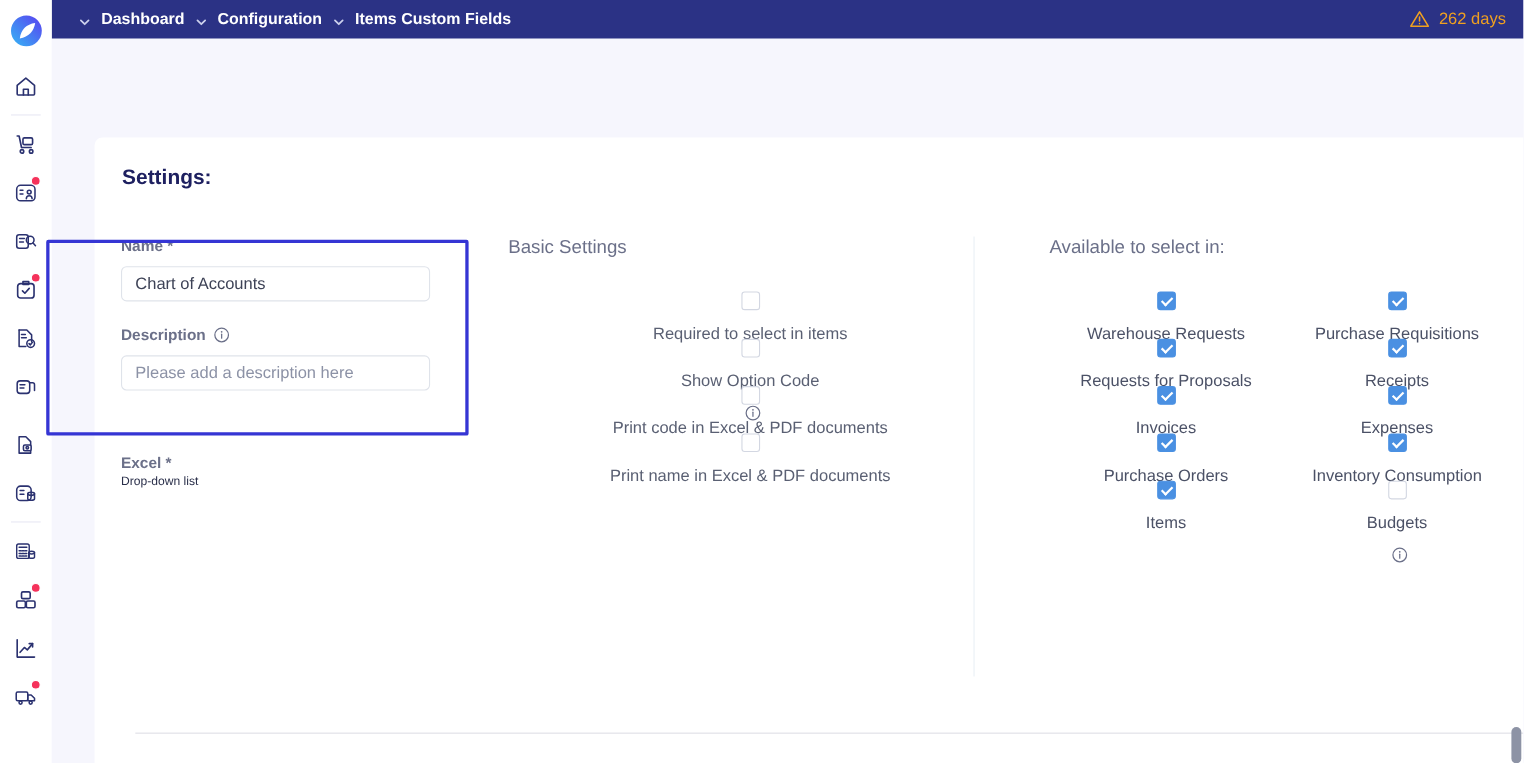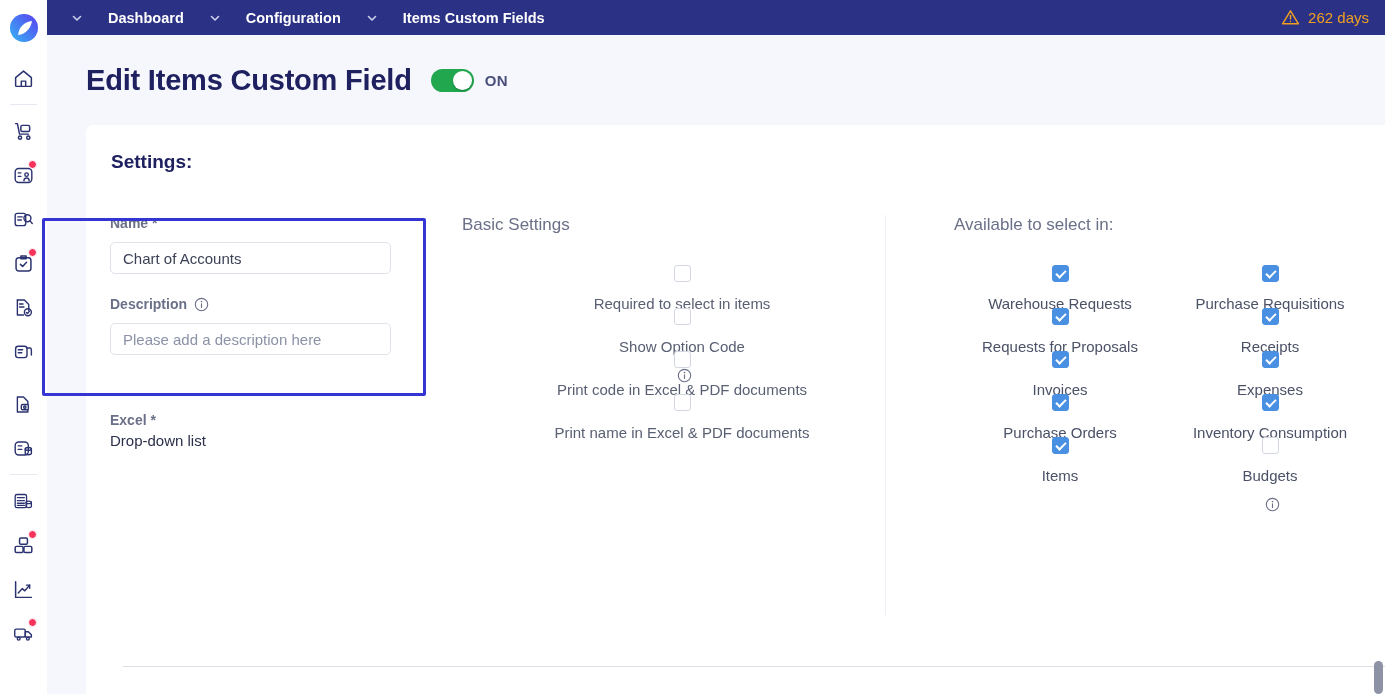--- a/index.html
+++ b/index.html
@@ -75,22 +75,22 @@
     width: 1338px;
     height: 35px;
     background: #2b3285;
     display: flex;
     align-items: center;
     padding: 0 16px 0 24px;
     z-index: 25;
   }
   .crumbs {
     display: flex;
-    align-items: center;
-    gap: 16px;
+    align-items: flex-end;
+    gap: 0px;
     flex: 1;
   }
   .crumb-chev {
     color: #ccd0ec;
     margin: 0 9px 0 0;
     display: flex;
     align-items: center;
   }
   .crumb-label {
     color: #ffffff;
@@ -258,21 +258,21 @@
     color: #3d4256;
     cursor: pointer;
   }
   .caret {
     width: 0; height: 0;
     border-left: 5.5px solid transparent;
     border-right: 5.5px solid transparent;
     border-top: 6.5px solid #3d4256;
   }
   .type-value {
-    font-size: 15px;
+    font-size: 11px;
     color: #2a2f4a;
     margin-top: 2px;
   }
 
   .gap-sort { margin-top: 56px; }
   .gap-type { margin-top: 57px; }
 
   
   .chk-row {
     display: flex;
@@ -545,29 +545,20 @@
         <svg width="19" height="19" viewBox="0 0 24 24" fill="none" stroke="#f0a020" stroke-width="1.8" stroke-linecap="round" stroke-linejoin="round">
           <path d="M12 3.5 L22 20 H2 Z"></path>
           <path d="M12 9.5v4.5"></path>
             <circle cx="12" cy="17" r=".9" fill="#f0a020" stroke="none"></circle>
         </svg>
       </span>
       <span>262 days</span>
     </div>
   </div>
 
-  <div class="page-head">
-    <div class="page-title">Edit Items Custom Field</div>
-    <div class="toggle-wrap">
-      <div class="toggle">
-        <div class="knob"></div>
-      </div>
-      <div class="toggle-label">ON</div>
-    </div>
-  </div>
 
   <div class="card">
     <div class="card-title">Settings:</div>
 
     <div class="vdiv"></div>
     <div class="hdiv"></div>
 
     <div class="col-left">
       <div class="fld-label">
         <span>Name *</span>

